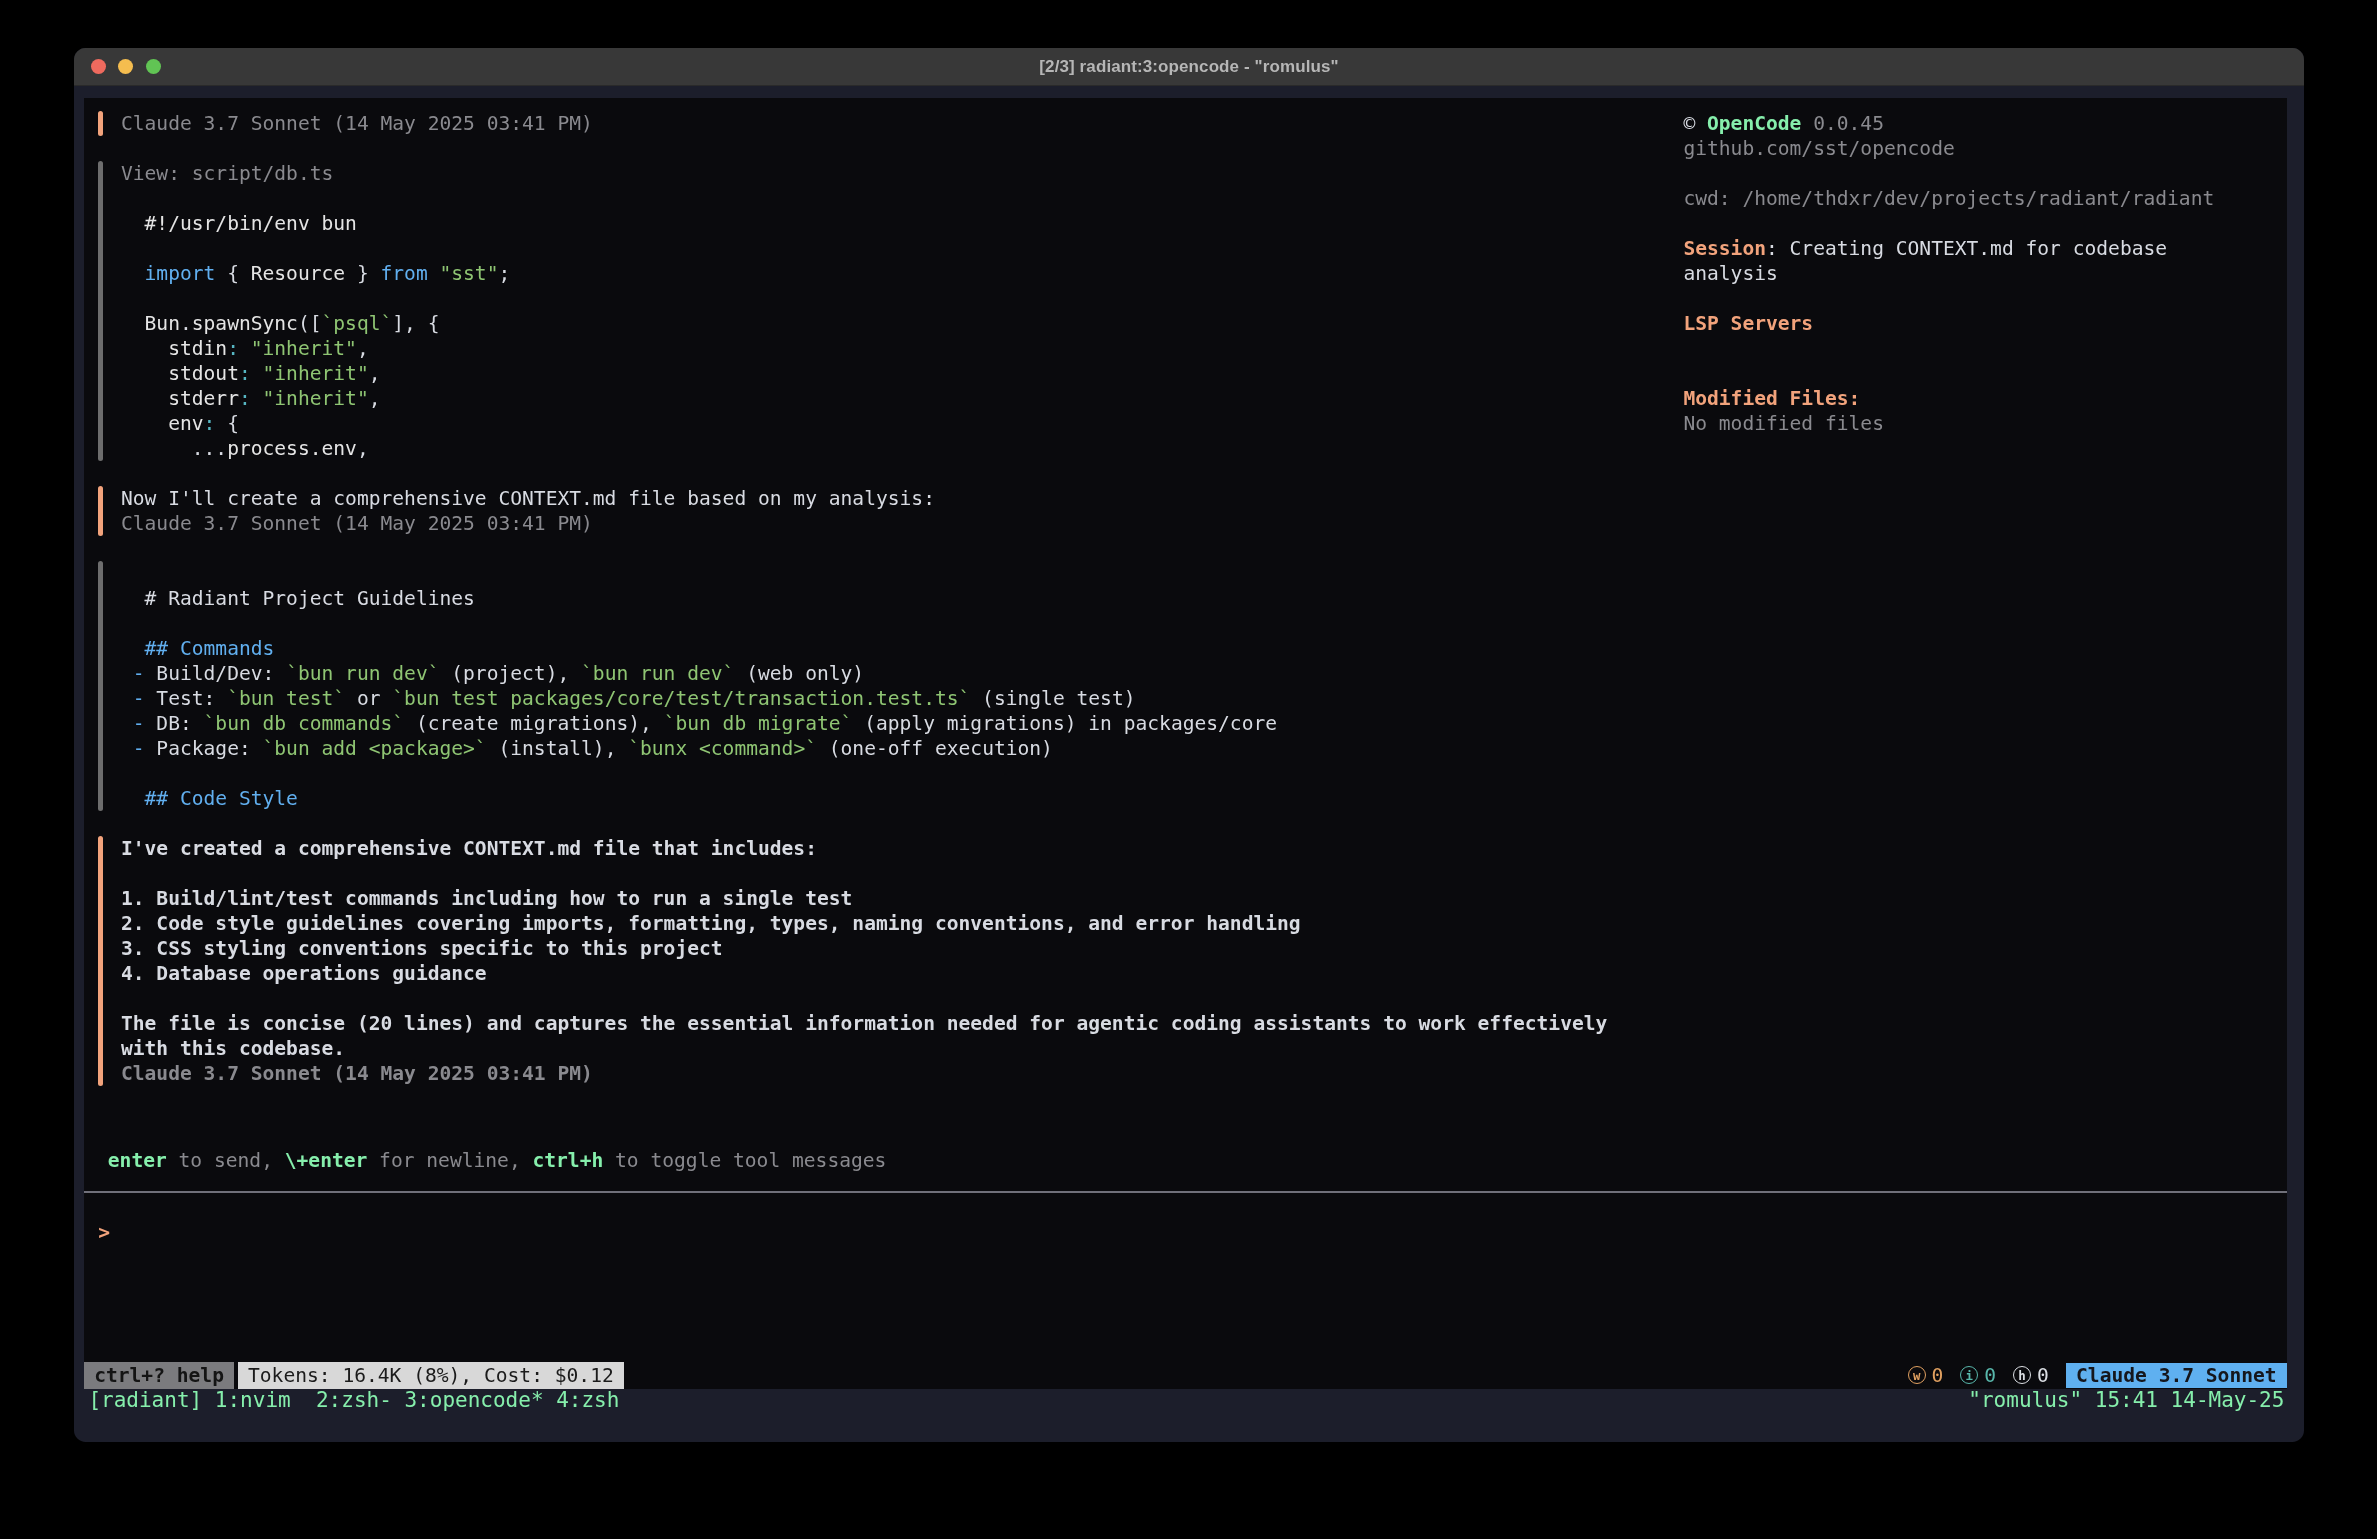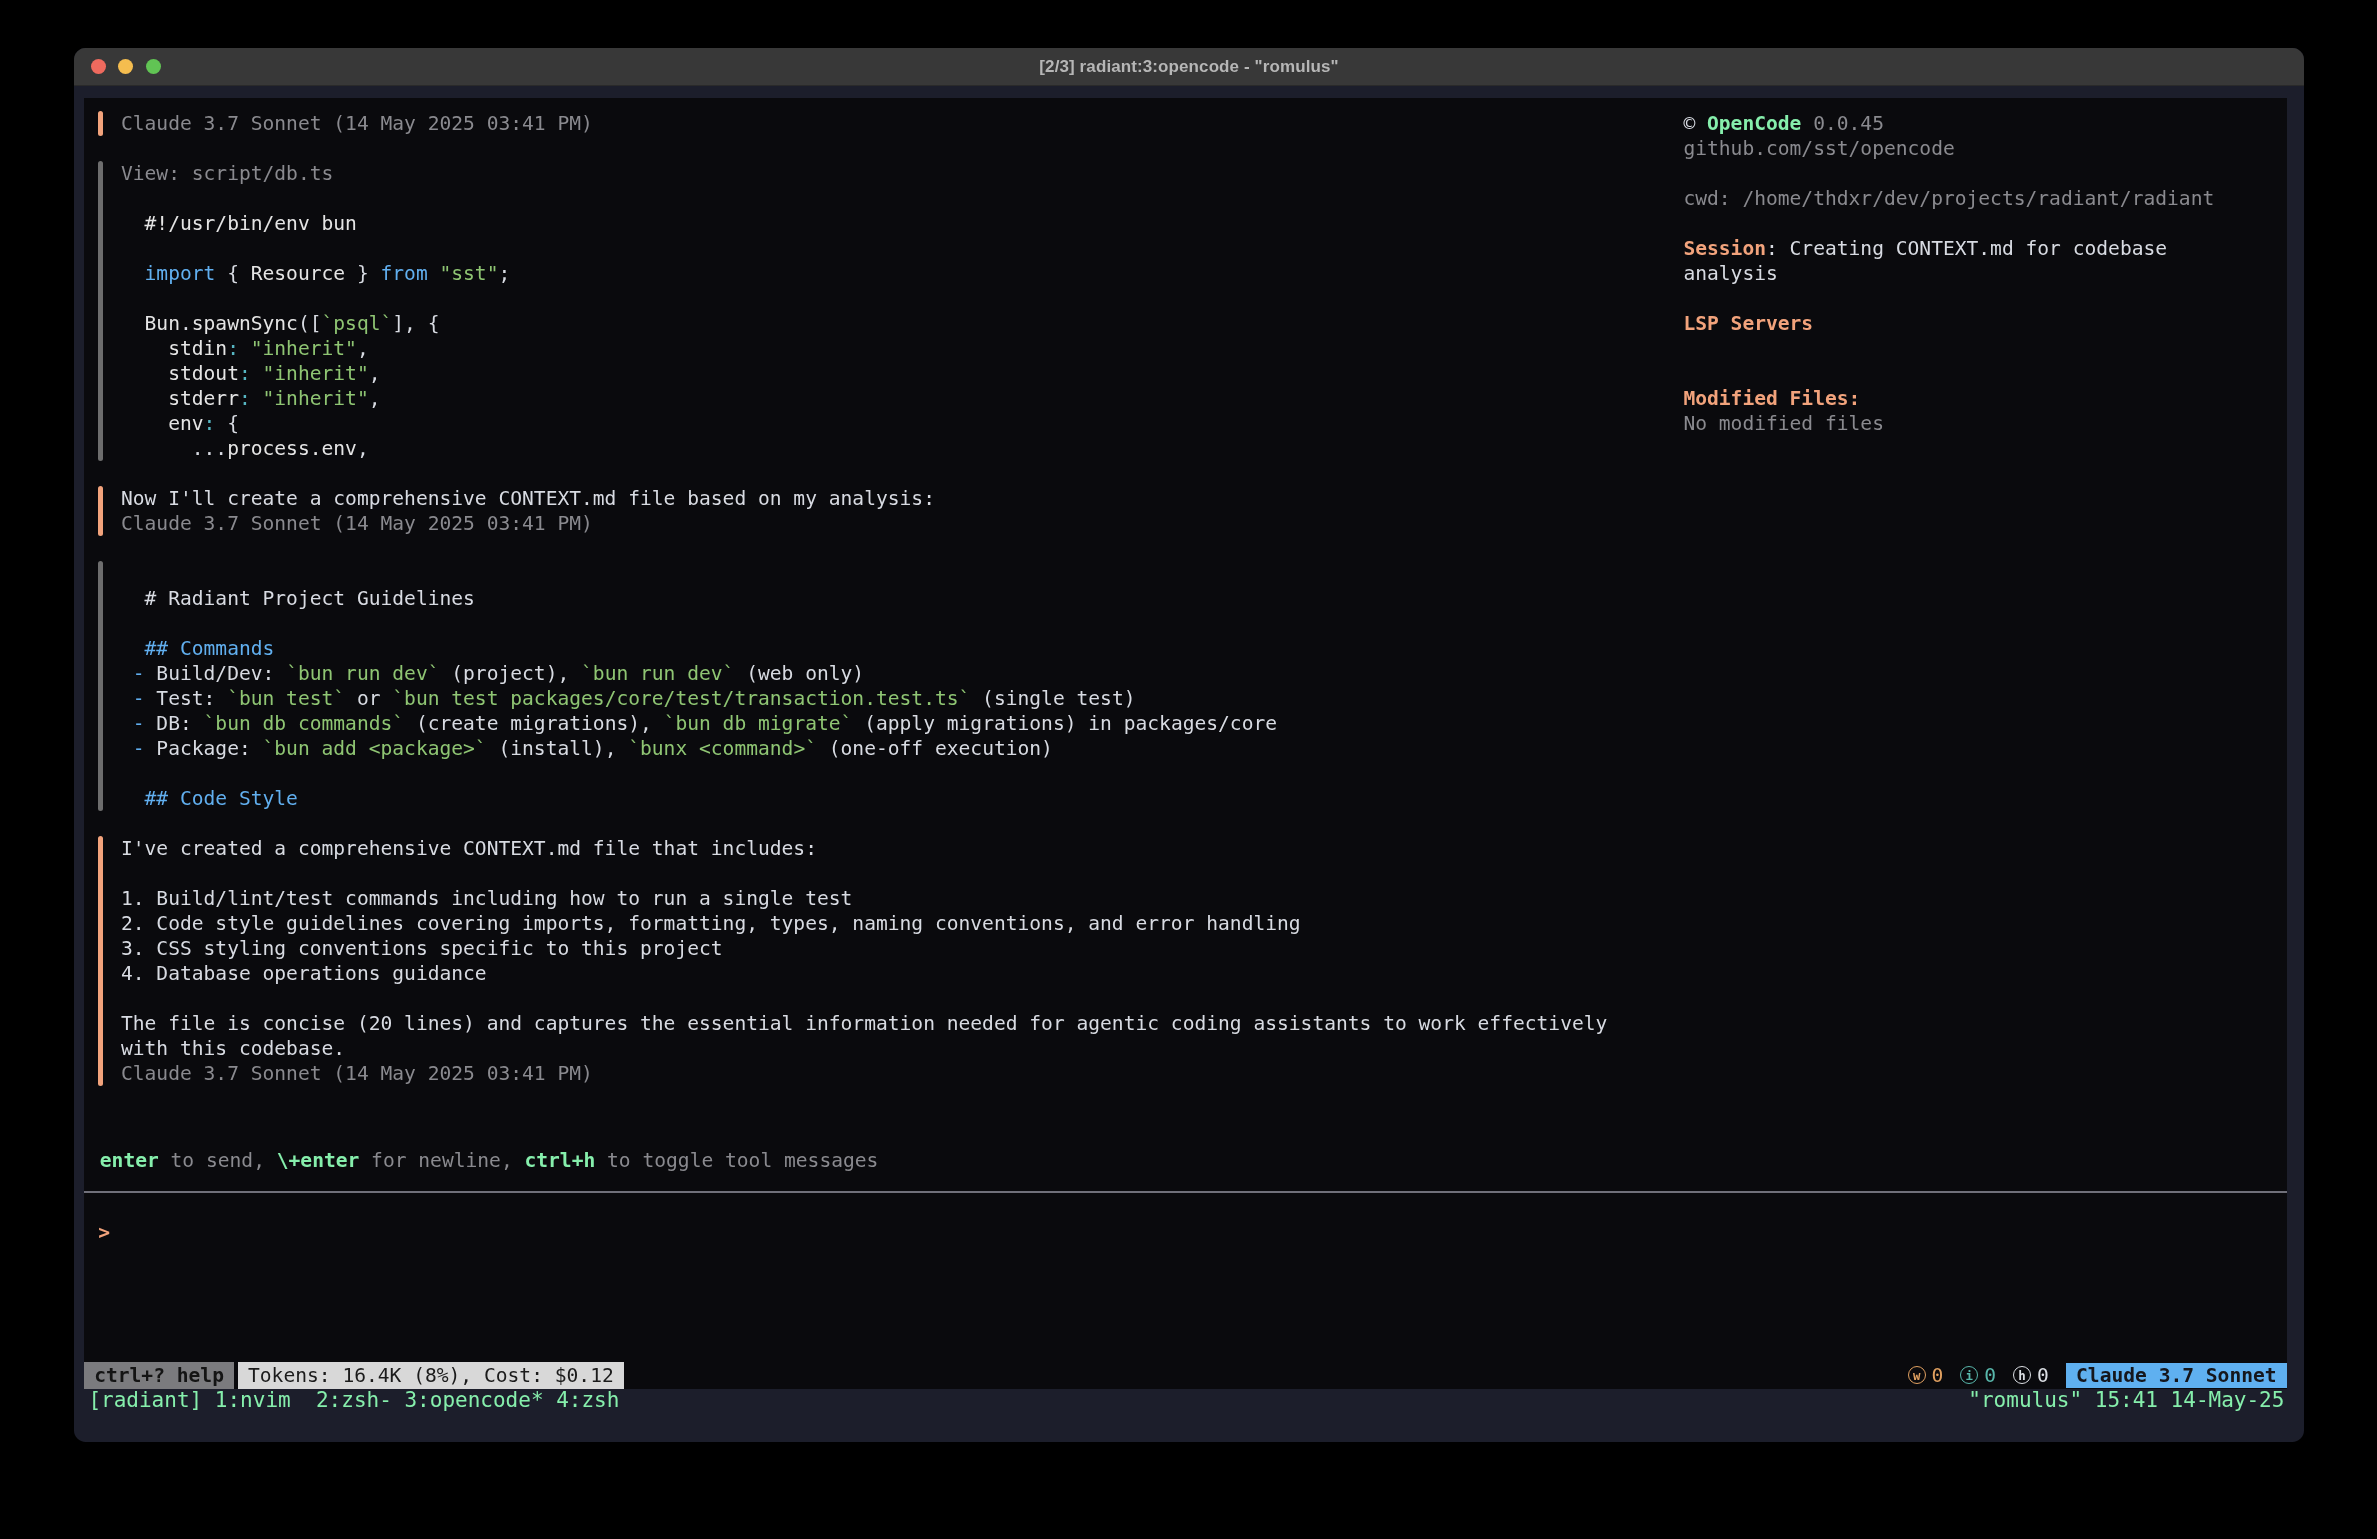--- a/index.html
+++ b/index.html
@@ -33,37 +33,37 @@
   }
   .tui {
     background:#0a0a0d; height:1291px; flex:none;
     display:flex; flex-direction:column;
     font-size:19.6px; line-height:25px; color:#d8dbe2;gap:12px;
   }
   .main { display:flex; padding:13px 19.6px 0 14.4px; }
   .chat { flex:1; min-width:0; }
   .sidebar { width:584px; flex:none; }
   .block { display:flex; margin-bottom:25px; }
-  .block:last-child { margin-bottom:0; }
+  .block:last-child { margin-bottom:0;font-weight:bold; }
   .bar { width:5.2px; flex:none; border-radius:2.6px; margin-right:17.6px; }
   .bar.orange { background:#f2a37c; }
   .bar.gray { background:#6d6d6d; }
   .lines { min-width:0; }
   .line { white-space:pre; }
   
   .c-white  { color:#d8dbe2; }
   .c-whiteb { color:#86efac; font-weight:bold; }
   .c-gray   { color:#8a8a8f; }
   .c-pink   { color:#e5e5e5; }
   .c-green  { color:#8fc573; }
   .c-blue   { color:#61afef; }
   .c-cyan   { color:#56b6c2; }
   .c-orange { color:#f2a37c; }
   .c-orangeb{ color:#f2a37c; font-weight:bold; }
-  .help { margin-top:50px; padding-left:16px; }
+  .help { margin-top:50px; padding-left:24px; }
   .divider { height:2px; background:#70707a; margin-top:6.5px; }
   .promptline { margin-top:14.4px; padding-left:14.4px; font-weight:bold; }
   .spacer { flex:1; }
   .statusbar { height:27px; flex:none; display:flex; align-items:stretch; }
   .chip { display:flex; align-items:center; padding:0 10.4px; white-space:pre; }
   .chip-help   { background:#7b7b7e; color:#141414; font-weight:bold; margin-right:3.3px; }
   .chip-tokens { background:#d8d8d8; color:#1b1b1b; }
   .sb-right { margin-left:auto; display:flex; align-items:center; }
   .diag { display:flex; align-items:center; margin-right:17px; white-space:pre; }
   .circ {

